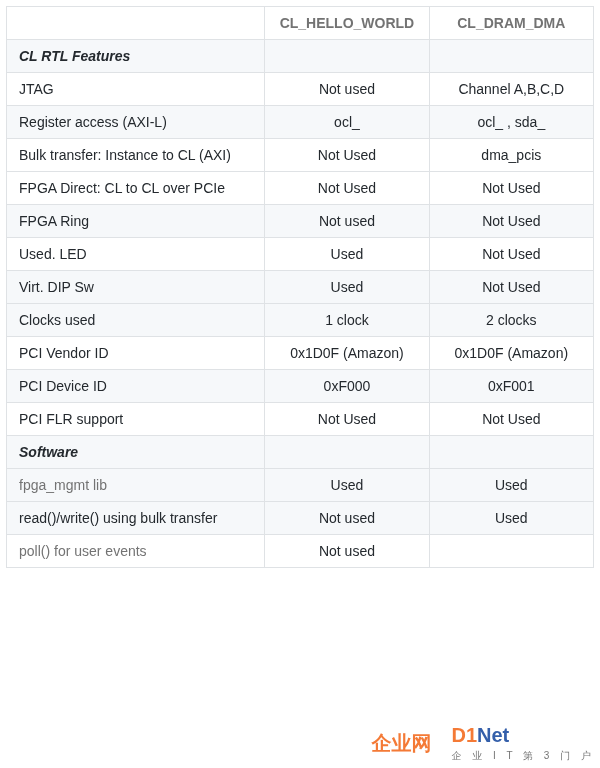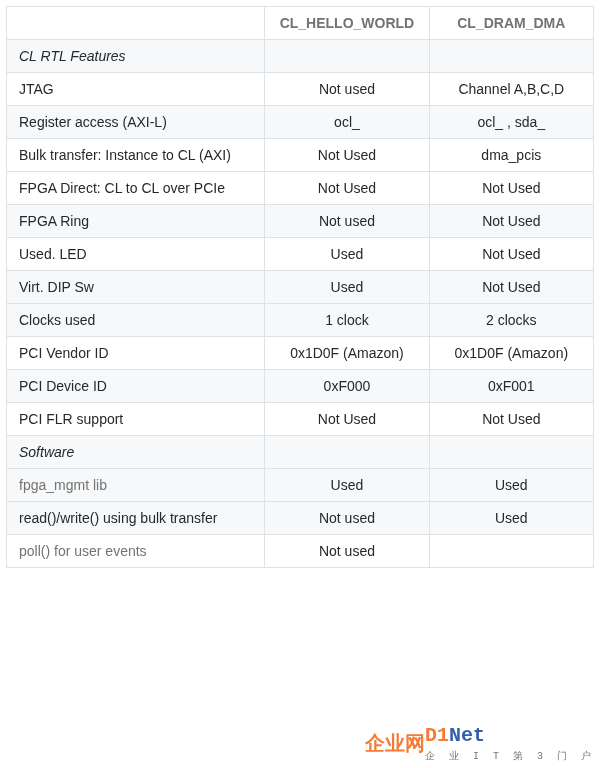--- a/index.html
+++ b/index.html
@@ -34,32 +34,31 @@
     td.center {
       text-align: center;
     }
     tr.even {
       background: #f6f8fa;
     }
     .link {
       color: #737373;
     }
     .section-header {
-      font-weight: 400;
+      font-weight: 700;
       font-style: italic;
     }
     .watermark {
       position: fixed;
       bottom: 5px;
       right: 5px;
       display: flex;
       align-items: center;
-      gap: 0;
+      gap: 20px;
       opacity: 0.9;
-      font-family: Liberation Mono, monospace;
     }
     .wm-box {
       font-size: 20px;
       font-weight: bold;
     }
     .wm-orange { color: #f36c21; }
     .wm-blue { color: #1e4ea1; }
     .wm-sub {
       font-size: 10px;
       color: #666;

